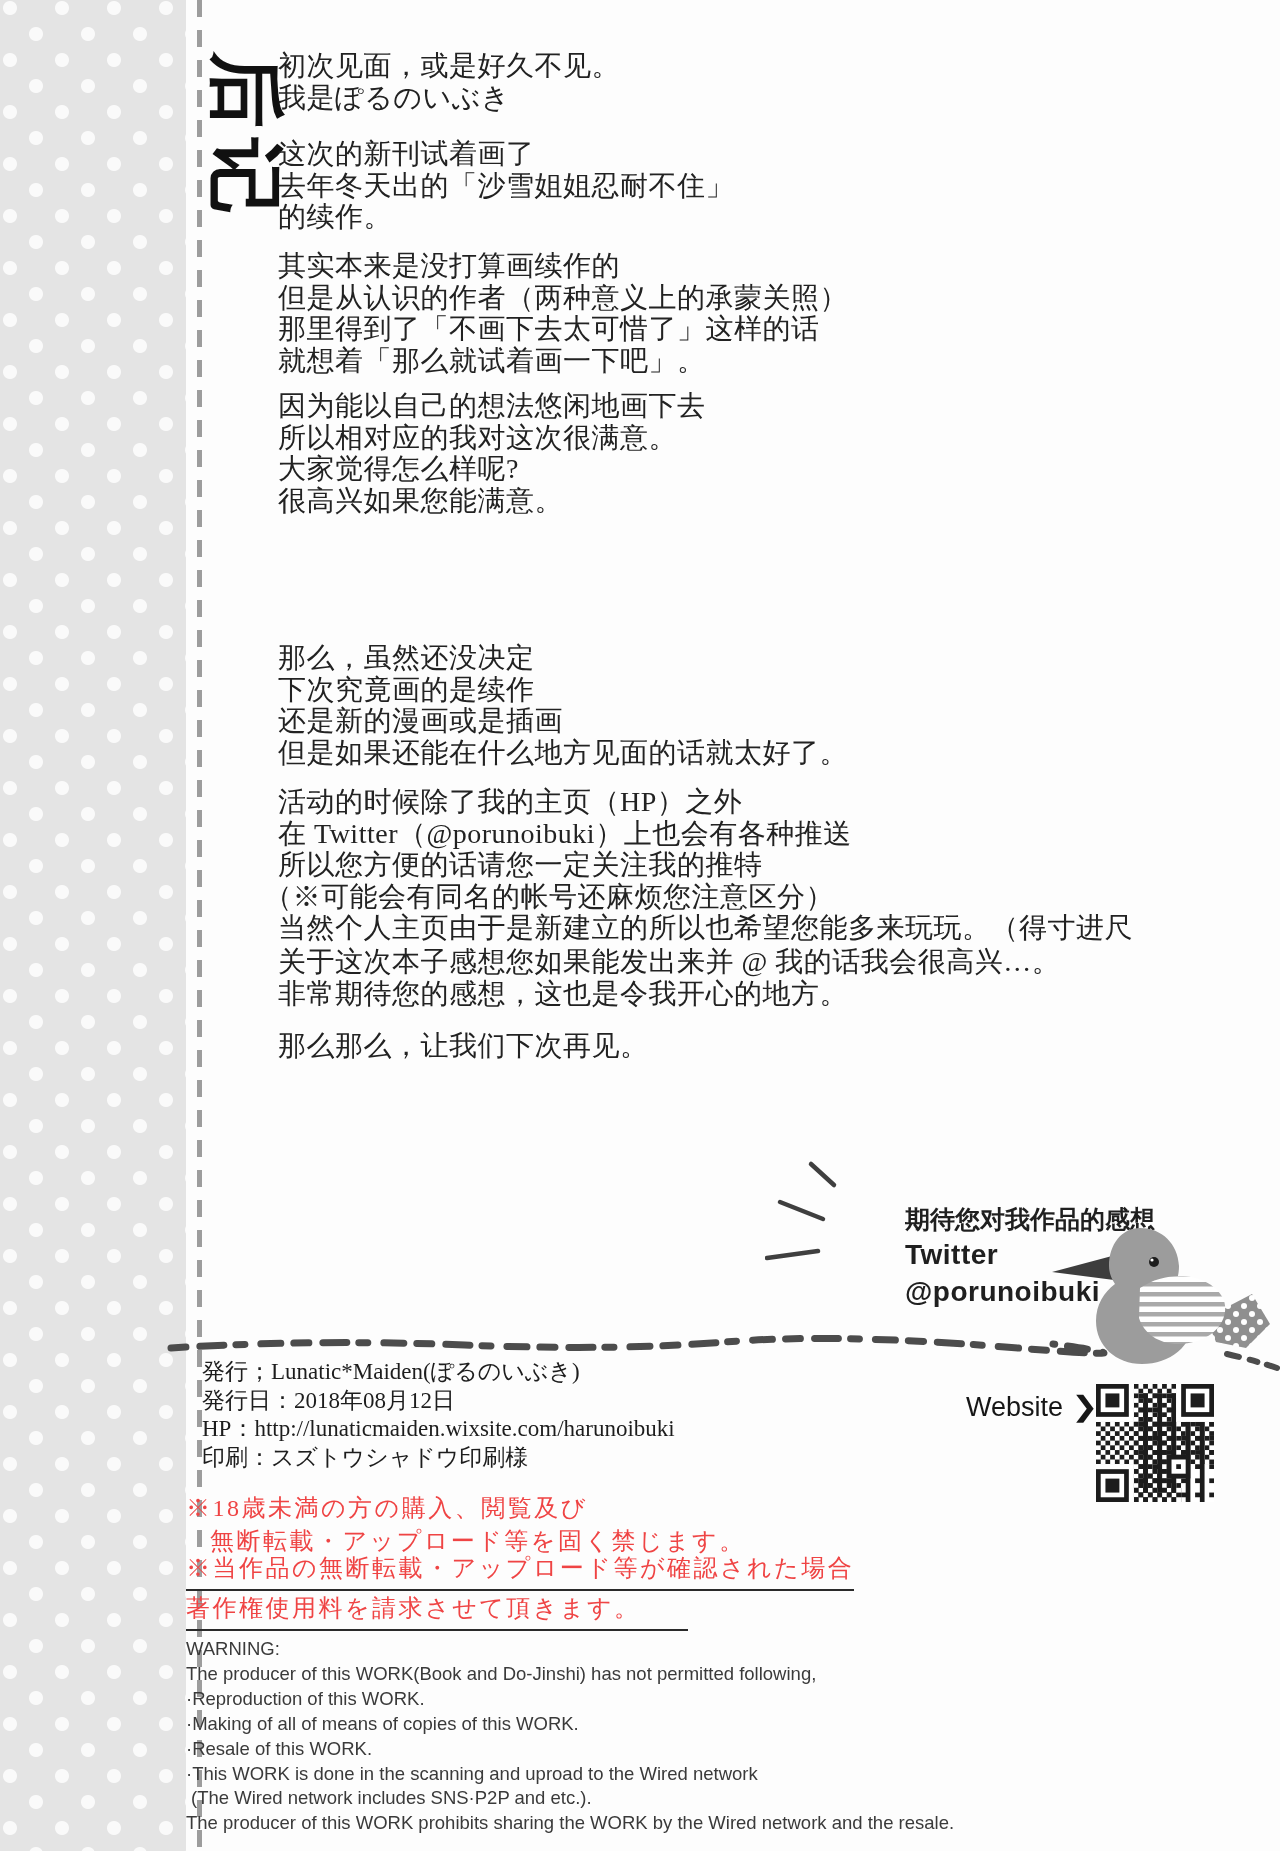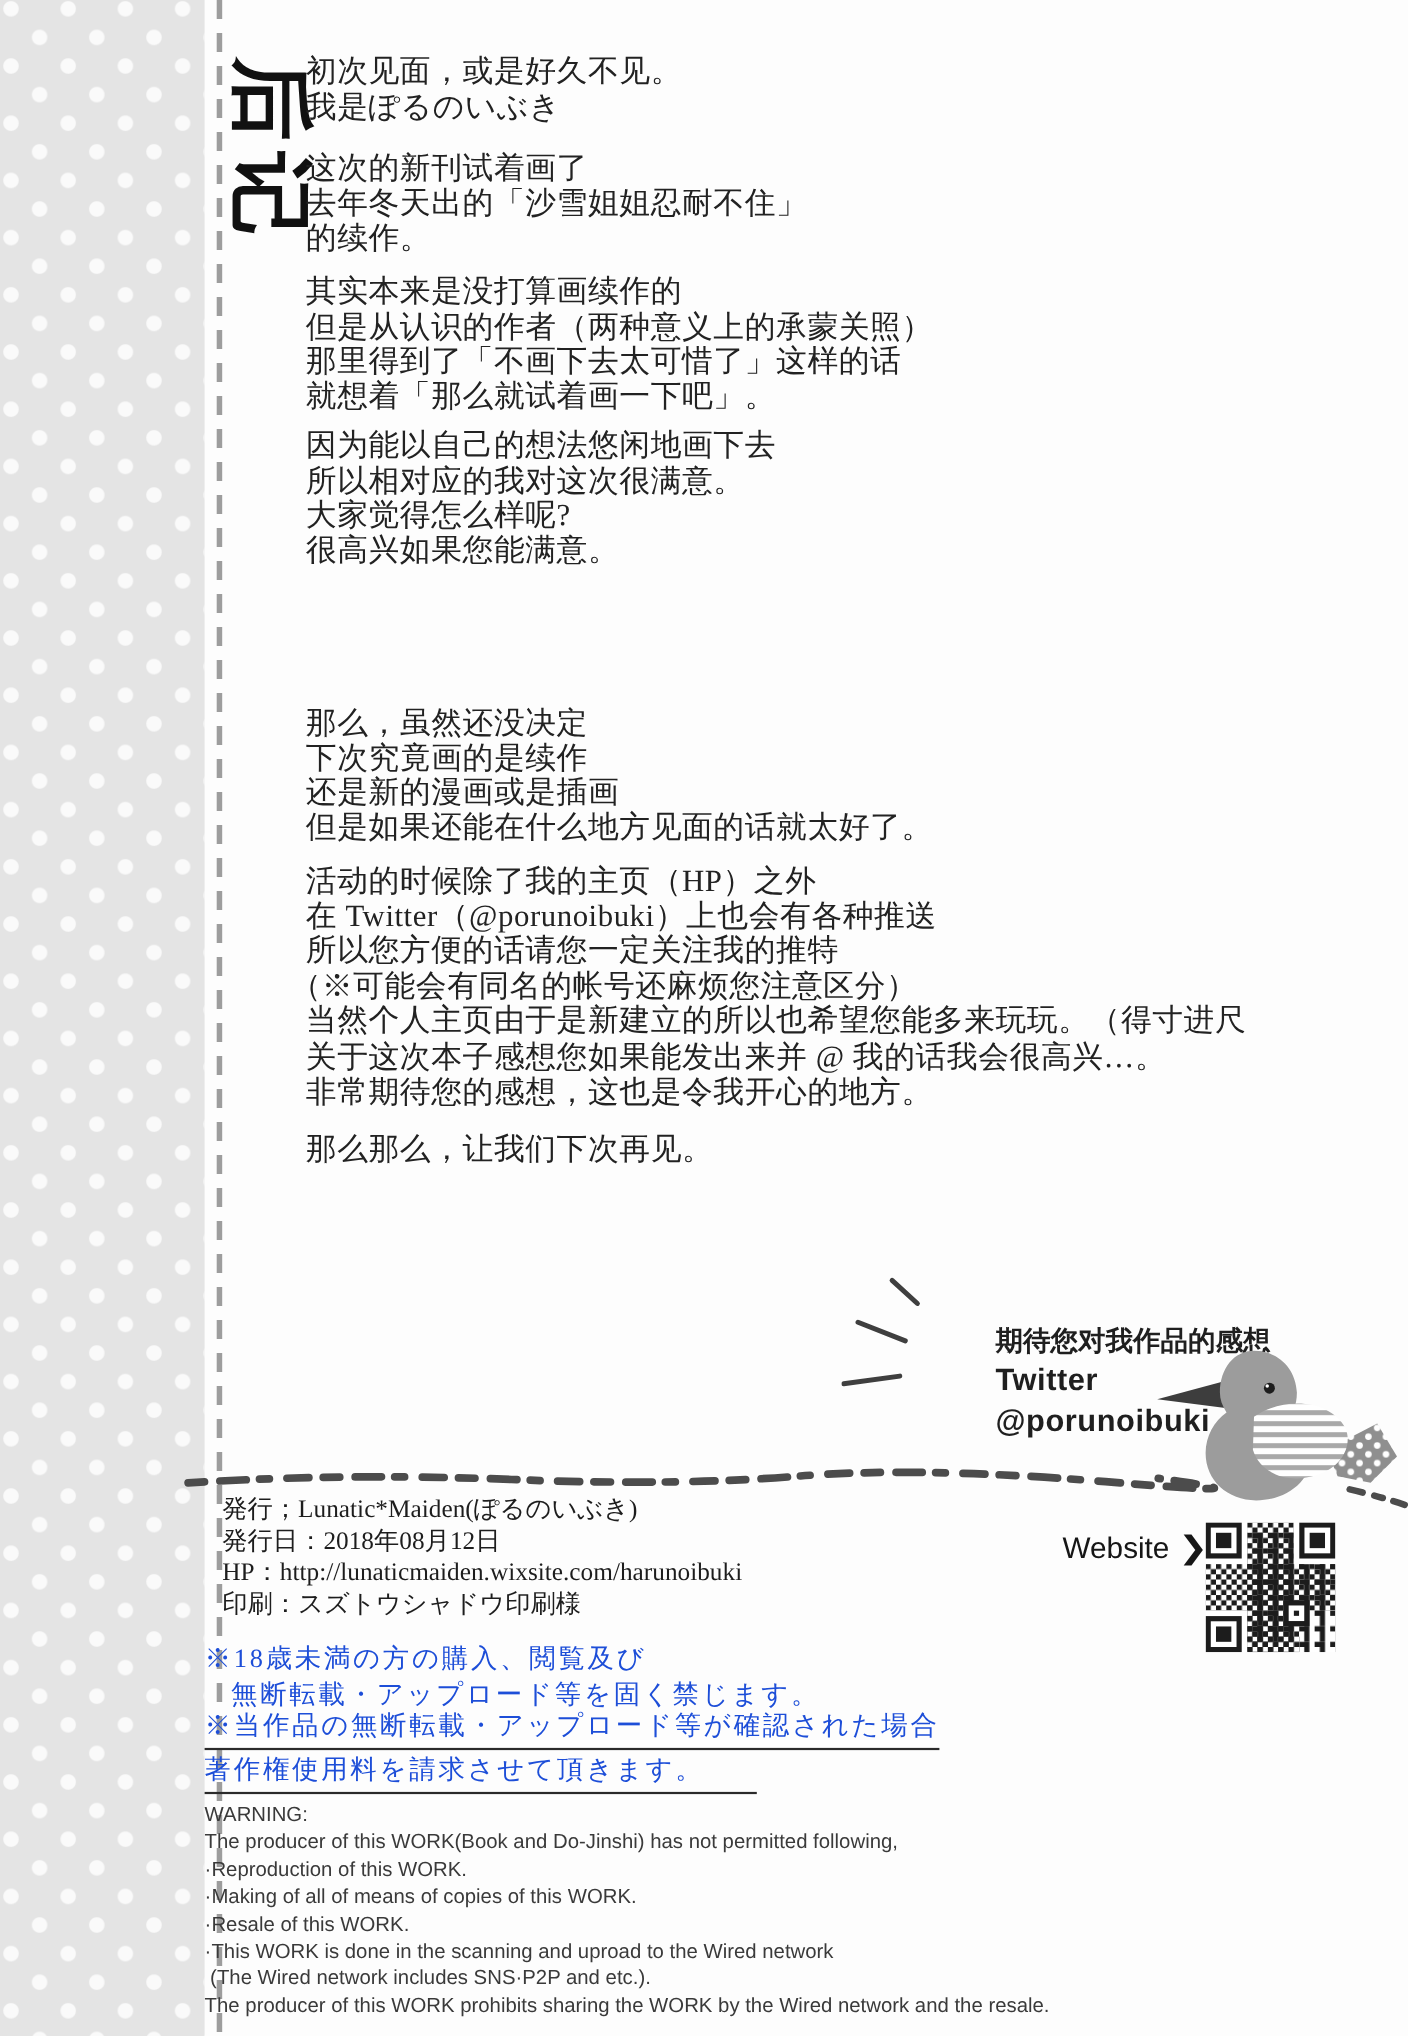--- a/index.html
+++ b/index.html
@@ -40,21 +40,21 @@
   .speech .s1 { display:block; font-size:25px; line-height:34px; }
   .speech .s2, .speech .s3 { display:block; font-size:28px; line-height:37px; letter-spacing:0.5px; }
   
   .emph, .bird, .stitch, .qr { position:absolute; }
   
   .colophon { position:absolute; left:186px; top:1358px; font-size:23px; line-height:28.5px; color:#1d1d1d;padding-left:16px; }
   .colophon span { display:block; }
   .website { position:absolute; left:966px; top:1390px; font-family:"Liberation Sans", sans-serif; font-weight:400; font-size:27px; color:#161616; display:flex; align-items:flex-end; gap:10px; }
   .website .chev { font-size:28px; transform:scaleX(1.15); }
   
-  .notice { position:absolute; left:186px; color:#1d4ed8; font-size:24px; letter-spacing:2.5px; }
+  .notice { position:absolute; left:186px; color:#ef4444; font-size:24px; letter-spacing:2.5px; }
   .notice-a { top:1492px; line-height:33px; }
   .notice-a .ind { padding-left:24px; }
   .notice span { display:block; }
   .notice-b1 { top:1552px; }
   .notice-b2 { top:1592px; }
   .notice-b1 .ul, .notice-b2 .ul { display:inline-block; border-bottom:2.5px solid #2a2a2a; padding-bottom:5px; }
   .notice-b2 .ul { padding-right:48px; }
   
   .warning { position:absolute; left:186px; top:1637px; font-family:"Liberation Sans", sans-serif; font-size:18.5px; line-height:24.9px; color:#3a3a3a; }
   .warning span { display:block; }

